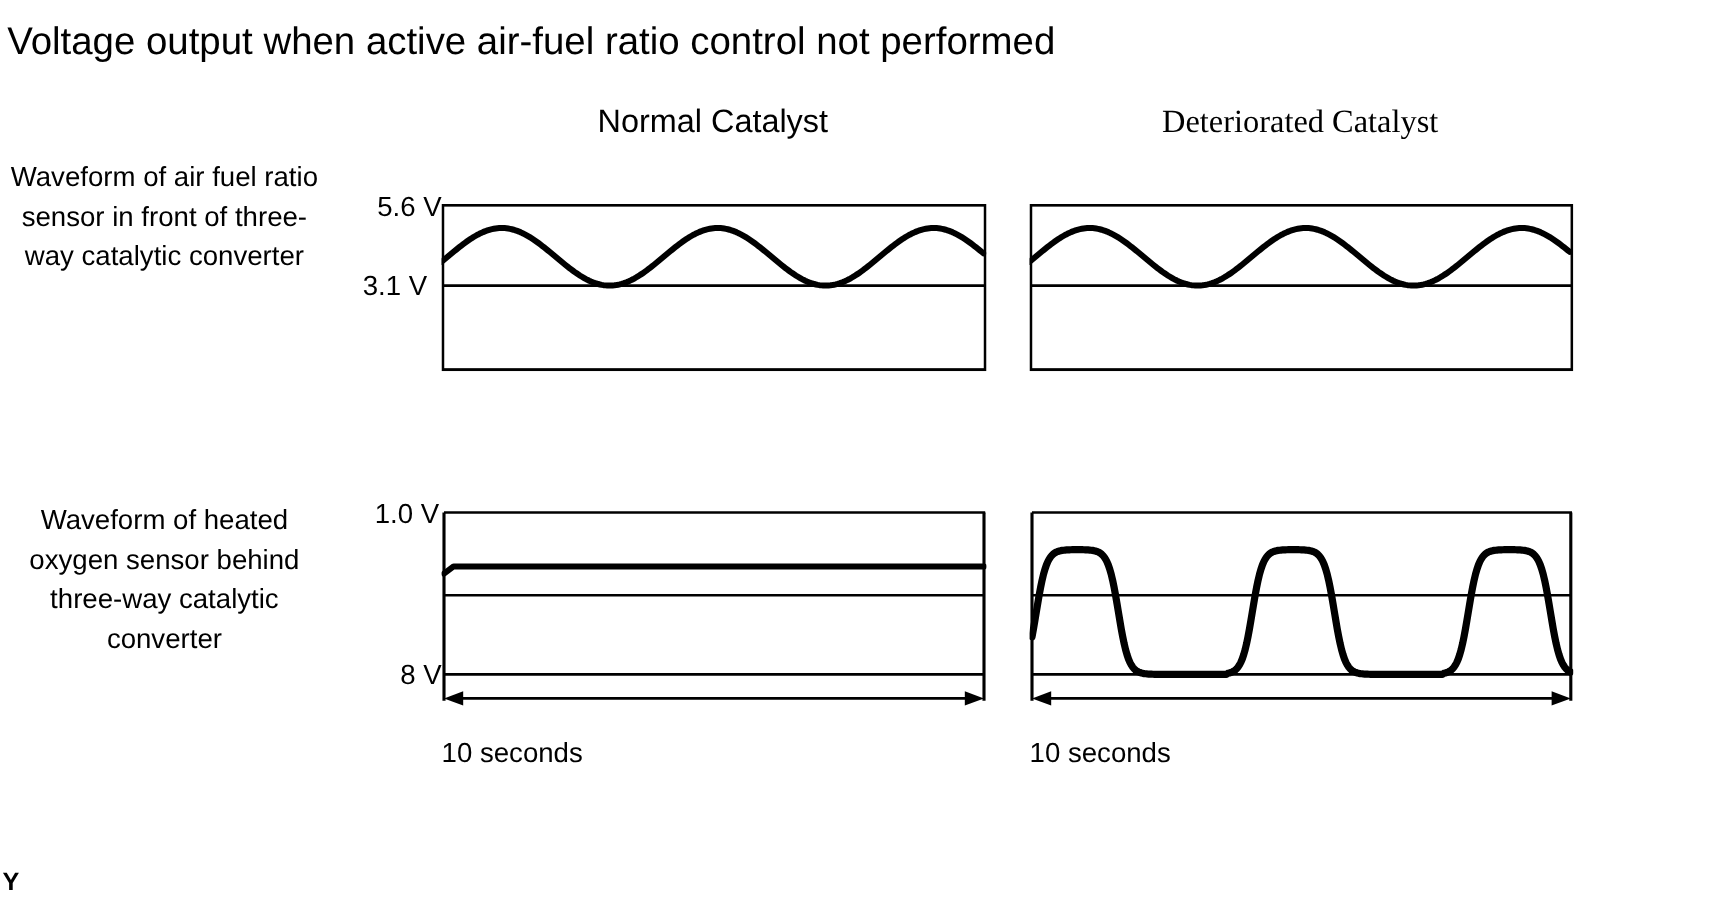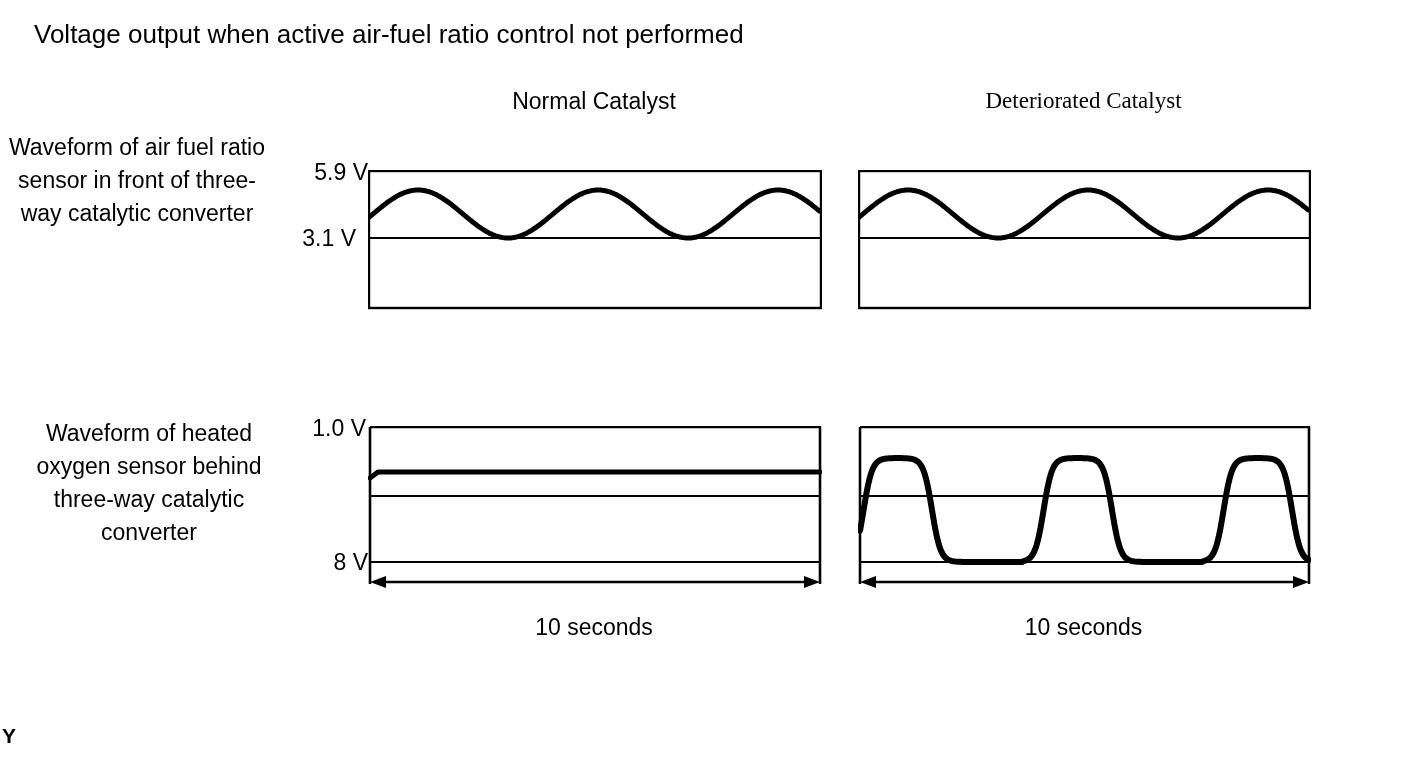--- a/index.html
+++ b/index.html
@@ -11,61 +11,61 @@
     width: 1424px;
     height: 759px;
     position: relative;
     font-family: "Liberation Sans", sans-serif;
     color: #000000;
     overflow: hidden;
   }
   .abs { position: absolute; }
 
   #page-title {
-    left: 34px;
+    left: 6px;
     top: 18px;
-    font-size: 26px;
+    font-size: 32px;
     line-height: 32px;
     white-space: nowrap;
   }
 
   .col-header {
-    font-size: 23px;
+    font-size: 27px;
     line-height: 28px;
     text-align: center;
     white-space: nowrap;
   }
   #header-normal  { left: 368px; top: 87px; width: 452px; }
   #header-deteriorated { left: 858px; top: 87px; width: 451px; font-family: Liberation Serif, serif; }
 
   .row-label {
     font-size: 23px;
     line-height: 33px;
     width: 270px;
     text-align: center;
   }
   #label-front  { left: 2px; top: 131px; }
-  #label-behind { left: 14px; top: 417px; }
+  #label-behind { left: 2px; top: 417px; }
 
   .axis-label {
     font-size: 23px;
     line-height: 23px;
     text-align: right;
     white-space: nowrap;
     width: 90px;
   }
   #label-34v { left: 278px; top: 161px; }
   #label-31v { left: 266px; top: 227px; }
   #label-10v { left: 276px; top: 417px; }
   #label-0v  { left: 278px; top: 551px; }
 
   .time-label {
     font-size: 23px;
     line-height: 28px;
-    text-align: center;
+    text-align: left;
     white-space: nowrap;
   }
   #time-left  { left: 368px; top: 613px; width: 452px; }
   #time-right { left: 858px; top: 613px; width: 451px; }
 
   .plot-svg { display: block; }
 
   #plot-af-normal       { left: 368px; top: 170px; }
   #plot-af-deteriorated { left: 858px; top: 170px; }
   #plot-o2-normal       { left: 368px; top: 426px; }
@@ -83,21 +83,21 @@
 <body>
 
 <div class="abs" id="page-title">Voltage output when active air-fuel ratio control not performed</div>
 
 <div class="abs col-header" id="header-normal">Normal Catalyst</div>
 <div class="abs col-header" id="header-deteriorated">Deteriorated Catalyst</div>
 
 <div class="abs row-label" id="label-front">Waveform of air fuel ratio sensor in front of three-way catalytic converter</div>
 <div class="abs row-label" id="label-behind">Waveform of heated oxygen sensor behind three-way catalytic converter</div>
 
-<div class="abs axis-label" id="label-34v">5.9 V</div>
+<div class="abs axis-label" id="label-34v">5.6 V</div>
 <div class="abs axis-label" id="label-31v">3.1 V</div>
 <div class="abs axis-label" id="label-10v">1.0 V</div>
 <div class="abs axis-label" id="label-0v">8 V</div>
 
 <svg class="abs plot-svg" id="plot-af-normal" width="454" height="140" viewBox="0 0 454 140">
   <rect x="1" y="1" width="452" height="137" fill="none" stroke="#000" stroke-width="2.4"></rect>
   <line x1="1" y1="68" x2="453" y2="68" stroke="#000" stroke-width="2.2"></line>
   <path class="wave" fill="none" stroke="#000" stroke-width="5" stroke-linecap="round" stroke-linejoin="round" d="M0.00,48.17 L1.50,46.92 L3.00,45.67 L4.50,44.42 L6.00,43.16 L7.50,41.91 L9.00,40.66 L10.50,39.42 L12.00,38.19 L13.50,36.98 L15.00,35.79 L16.50,34.62 L18.00,33.48 L19.50,32.36 L21.00,31.28 L22.50,30.23 L24.00,29.22 L25.50,28.25 L27.00,27.33 L28.50,26.45 L30.00,25.61 L31.50,24.83 L33.00,24.10 L34.50,23.43 L36.00,22.81 L37.50,22.25 L39.00,21.75 L40.50,21.31 L42.00,20.93 L43.50,20.62 L45.00,20.36 L46.50,20.18 L48.00,20.06 L49.50,20.00 L51.00,20.01 L52.50,20.09 L54.00,20.23 L55.50,20.44 L57.00,20.71 L58.50,21.05 L60.00,21.45 L61.50,21.91 L63.00,22.43 L64.50,23.01 L66.00,23.65 L67.50,24.34 L69.00,25.09 L70.50,25.89 L72.00,26.74 L73.50,27.63 L75.00,28.57 L76.50,29.56 L78.00,30.58 L79.50,31.64 L81.00,32.73 L82.50,33.86 L84.00,35.01 L85.50,36.19 L87.00,37.38 L88.50,38.60 L90.00,39.83 L91.50,41.08 L93.00,42.33 L94.50,43.58 L96.00,44.84 L97.50,46.09 L99.00,47.34 L100.50,48.58 L102.00,49.81 L103.50,51.02 L105.00,52.21 L106.50,53.38 L108.00,54.52 L109.50,55.64 L111.00,56.72 L112.50,57.77 L114.00,58.78 L115.50,59.75 L117.00,60.67 L118.50,61.55 L120.00,62.39 L121.50,63.17 L123.00,63.90 L124.50,64.57 L126.00,65.19 L127.50,65.75 L129.00,66.25 L130.50,66.69 L132.00,67.07 L133.50,67.38 L135.00,67.64 L136.50,67.82 L138.00,67.94 L139.50,68.00 L141.00,67.99 L142.50,67.91 L144.00,67.77 L145.50,67.56 L147.00,67.29 L148.50,66.95 L150.00,66.55 L151.50,66.09 L153.00,65.57 L154.50,64.99 L156.00,64.35 L157.50,63.66 L159.00,62.91 L160.50,62.11 L162.00,61.26 L163.50,60.37 L165.00,59.43 L166.50,58.44 L168.00,57.42 L169.50,56.36 L171.00,55.27 L172.50,54.14 L174.00,52.99 L175.50,51.81 L177.00,50.62 L178.50,49.40 L180.00,48.17 L181.50,46.92 L183.00,45.67 L184.50,44.42 L186.00,43.16 L187.50,41.91 L189.00,40.66 L190.50,39.42 L192.00,38.19 L193.50,36.98 L195.00,35.79 L196.50,34.62 L198.00,33.48 L199.50,32.36 L201.00,31.28 L202.50,30.23 L204.00,29.22 L205.50,28.25 L207.00,27.33 L208.50,26.45 L210.00,25.61 L211.50,24.83 L213.00,24.10 L214.50,23.43 L216.00,22.81 L217.50,22.25 L219.00,21.75 L220.50,21.31 L222.00,20.93 L223.50,20.62 L225.00,20.36 L226.50,20.18 L228.00,20.06 L229.50,20.00 L231.00,20.01 L232.50,20.09 L234.00,20.23 L235.50,20.44 L237.00,20.71 L238.50,21.05 L240.00,21.45 L241.50,21.91 L243.00,22.43 L244.50,23.01 L246.00,23.65 L247.50,24.34 L249.00,25.09 L250.50,25.89 L252.00,26.74 L253.50,27.63 L255.00,28.57 L256.50,29.56 L258.00,30.58 L259.50,31.64 L261.00,32.73 L262.50,33.86 L264.00,35.01 L265.50,36.19 L267.00,37.38 L268.50,38.60 L270.00,39.83 L271.50,41.08 L273.00,42.33 L274.50,43.58 L276.00,44.84 L277.50,46.09 L279.00,47.34 L280.50,48.58 L282.00,49.81 L283.50,51.02 L285.00,52.21 L286.50,53.38 L288.00,54.52 L289.50,55.64 L291.00,56.72 L292.50,57.77 L294.00,58.78 L295.50,59.75 L297.00,60.67 L298.50,61.55 L300.00,62.39 L301.50,63.17 L303.00,63.90 L304.50,64.57 L306.00,65.19 L307.50,65.75 L309.00,66.25 L310.50,66.69 L312.00,67.07 L313.50,67.38 L315.00,67.64 L316.50,67.82 L318.00,67.94 L319.50,68.00 L321.00,67.99 L322.50,67.91 L324.00,67.77 L325.50,67.56 L327.00,67.29 L328.50,66.95 L330.00,66.55 L331.50,66.09 L333.00,65.57 L334.50,64.99 L336.00,64.35 L337.50,63.66 L339.00,62.91 L340.50,62.11 L342.00,61.26 L343.50,60.37 L345.00,59.43 L346.50,58.44 L348.00,57.42 L349.50,56.36 L351.00,55.27 L352.50,54.14 L354.00,52.99 L355.50,51.81 L357.00,50.62 L358.50,49.40 L360.00,48.17 L361.50,46.92 L363.00,45.67 L364.50,44.42 L366.00,43.16 L367.50,41.91 L369.00,40.66 L370.50,39.42 L372.00,38.19 L373.50,36.98 L375.00,35.79 L376.50,34.62 L378.00,33.48 L379.50,32.36 L381.00,31.28 L382.50,30.23 L384.00,29.22 L385.50,28.25 L387.00,27.33 L388.50,26.45 L390.00,25.61 L391.50,24.83 L393.00,24.10 L394.50,23.43 L396.00,22.81 L397.50,22.25 L399.00,21.75 L400.50,21.31 L402.00,20.93 L403.50,20.62 L405.00,20.36 L406.50,20.18 L408.00,20.06 L409.50,20.00 L411.00,20.01 L412.50,20.09 L414.00,20.23 L415.50,20.44 L417.00,20.71 L418.50,21.05 L420.00,21.45 L421.50,21.91 L423.00,22.43 L424.50,23.01 L426.00,23.65 L427.50,24.34 L429.00,25.09 L430.50,25.89 L432.00,26.74 L433.50,27.63 L435.00,28.57 L436.50,29.56 L438.00,30.58 L439.50,31.64 L441.00,32.73 L442.50,33.86 L444.00,35.01 L445.50,36.19 L447.00,37.38 L448.50,38.60 L450.00,39.83 L451.50,41.08"></path>
 </svg>
 

